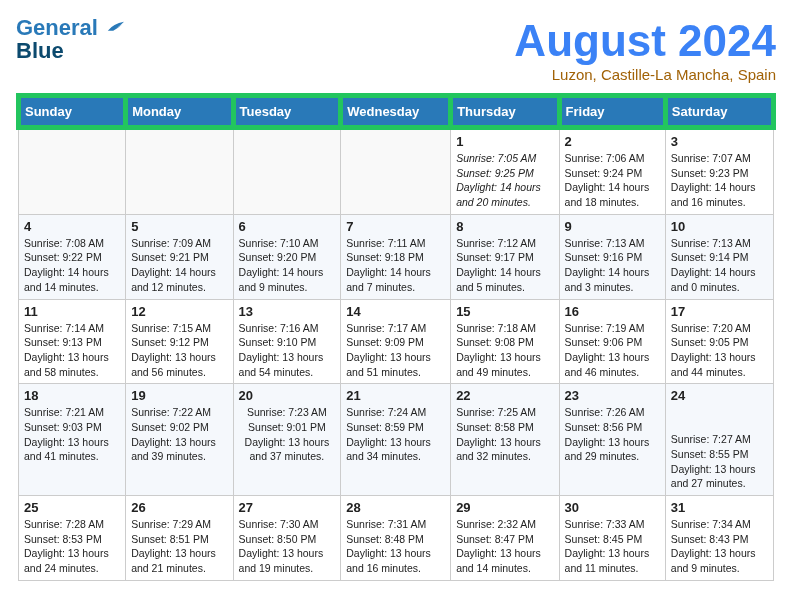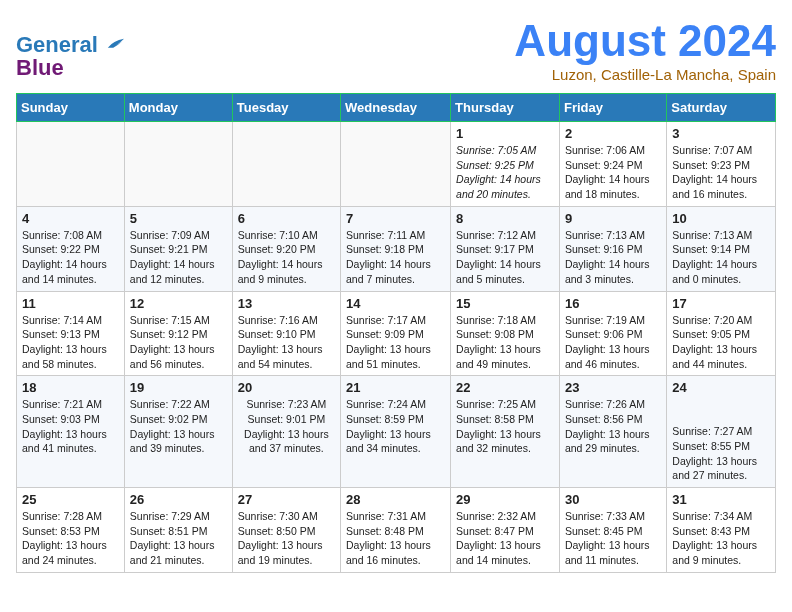--- a/index.html
+++ b/index.html
@@ -12,21 +12,20 @@
     }
     .header-area {
       display: flex;
       justify-content: space-between;
       align-items: flex-start;
       margin-bottom: 10px;
     }
     .logo {
       display: flex;
       align-items: center;
-      margin-top: 17px;
     }
     .logo-text {
       font-size: 22px;
       font-weight: bold;
       color: #1a1a2e;
       line-height: 1.1;
     }
     .logo-text span {
       color: #2979b8;
     }
@@ -52,21 +51,21 @@
       width: 100%;
       border-collapse: collapse;
     }
     thead th {
       background-color: #2979b8;
       color: #fff;
       font-size: 13px;
       font-weight: bold;
       padding: 6px 4px;
       text-align: left;
-      border: 1px solid #22c55e;
+      border: 5px solid #22c55e;
     }
     tbody td {
       vertical-align: top;
       border: 1px solid #ccc;
       padding: 4px 5px;
       font-size: 10.5px;
       color: #222;
       width: 113px;
       min-height: 80px;
       background: #fff;
@@ -96,21 +95,21 @@
   <div class="logo">
     <div>
       <div style="display:flex;align-items:center;">
         <span class="logo-text">
           <span>General</span>
           <svg class="logo-icon" viewBox="0 0 20 14">
             <path d="M2 10 Q8 2 20 0 Q14 6 10 8 Q15 5 18 3 Q12 8 8 10 Z" fill="#2979b8"></path>
           </svg>
         </span>
       </div>
-      <div style="font-size:22px;font-weight:bold;color:#701a75;line-height:1;">Blue</div>
+      <div style="font-size:22px;font-weight:bold;color:#0c4a6e;line-height:1;">Blue</div>
     </div>
   </div>
   <div class="title-area">
     <div class="month-year">August 2024</div>
     <div class="location">Luzon, Castille-La Mancha, Spain</div>
   </div>
 </div>
 
 <table>
   <thead>

